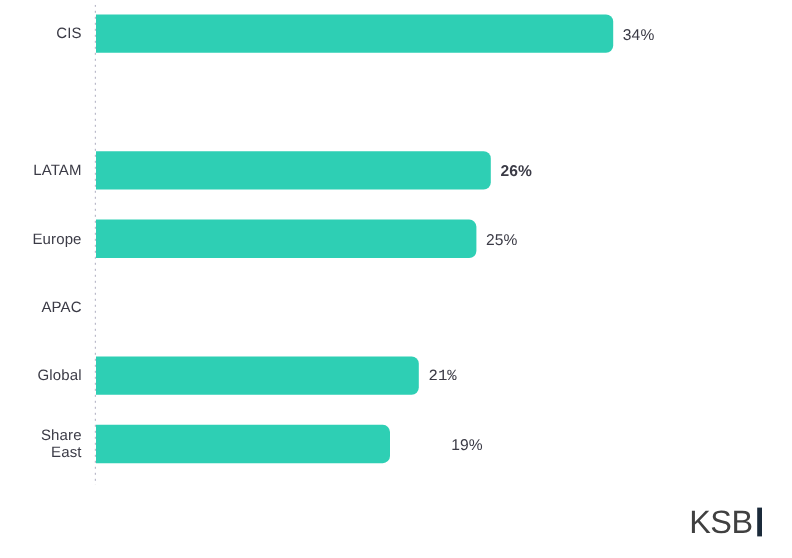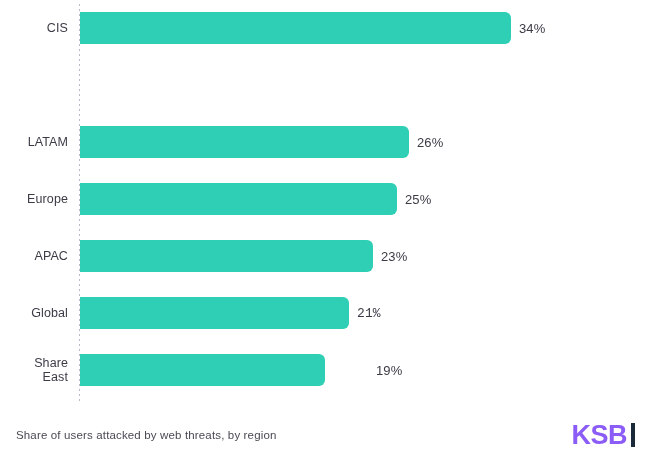--- a/index.html
+++ b/index.html
@@ -133,22 +133,22 @@
     right: 25px;
     top: 14px;
     display: flex;
     align-items: center;
     height: 32px;
   }
 
   .logo-text {
     font-family: "Liberation Sans", sans-serif;
     font-size: 27px;
-    font-weight: 700;
-    color: #8b5cf6;
+    font-weight: 400;
+    color: #404040;
     letter-spacing: -0.5px;
     line-height: 1;
   }
 
   .logo-bar {
     width: 4px;
     height: 24px;
     background: #1b2a3a;
     margin-left: 4px;
     border-radius: 0px;
@@ -171,38 +171,34 @@
           <div class="bar" style="width:431px;"></div>
           <div class="bar-value" style="left:439px;">34%</div>
         </div>
       </div>
 
 
       <div class="bar-row" style="top:114px;">
         <div class="cat-label">LATAM</div>
         <div class="bar-track">
           <div class="bar" style="width:329px;"></div>
-          <div class="bar-value" style="left:337px;">26%</div>
+          <div class="bar-value" style="left:337px;font-weight:bold;">26%</div>
         </div>
       </div>
 
       <div class="bar-row" style="top:171px;">
         <div class="cat-label">Europe</div>
         <div class="bar-track">
           <div class="bar" style="width:317px;"></div>
           <div class="bar-value" style="left:325px;">25%</div>
         </div>
       </div>
 
       <div class="bar-row" style="top:228px;">
         <div class="cat-label">APAC</div>
-        <div class="bar-track">
-          <div class="bar" style="width:293px;"></div>
-          <div class="bar-value" style="left:301px;">23%</div>
-        </div>
       </div>
 
       <div class="bar-row" style="top:285px;">
         <div class="cat-label">Global</div>
         <div class="bar-track">
           <div class="bar" style="width:269px;"></div>
           <div class="bar-value" style="left:277px;font-family:Liberation Mono, monospace;">21%</div>
         </div>
       </div>
 
@@ -212,20 +208,19 @@
         <div class="bar-track">
           <div class="bar" style="width:245px;"></div>
           <div class="bar-value" style="left:253px;margin-left:43px;">19%</div>
         </div>
       </div>
 
     </div>
   </div>
 
   <div class="footer">
-    <div class="caption">Share of users attacked by web threats, by region</div>
     <div class="logo">
       <span class="logo-text">KSB</span>
       <span class="logo-bar"></span>
     </div>
   </div>
 
 </div>
 
 </body></html>

